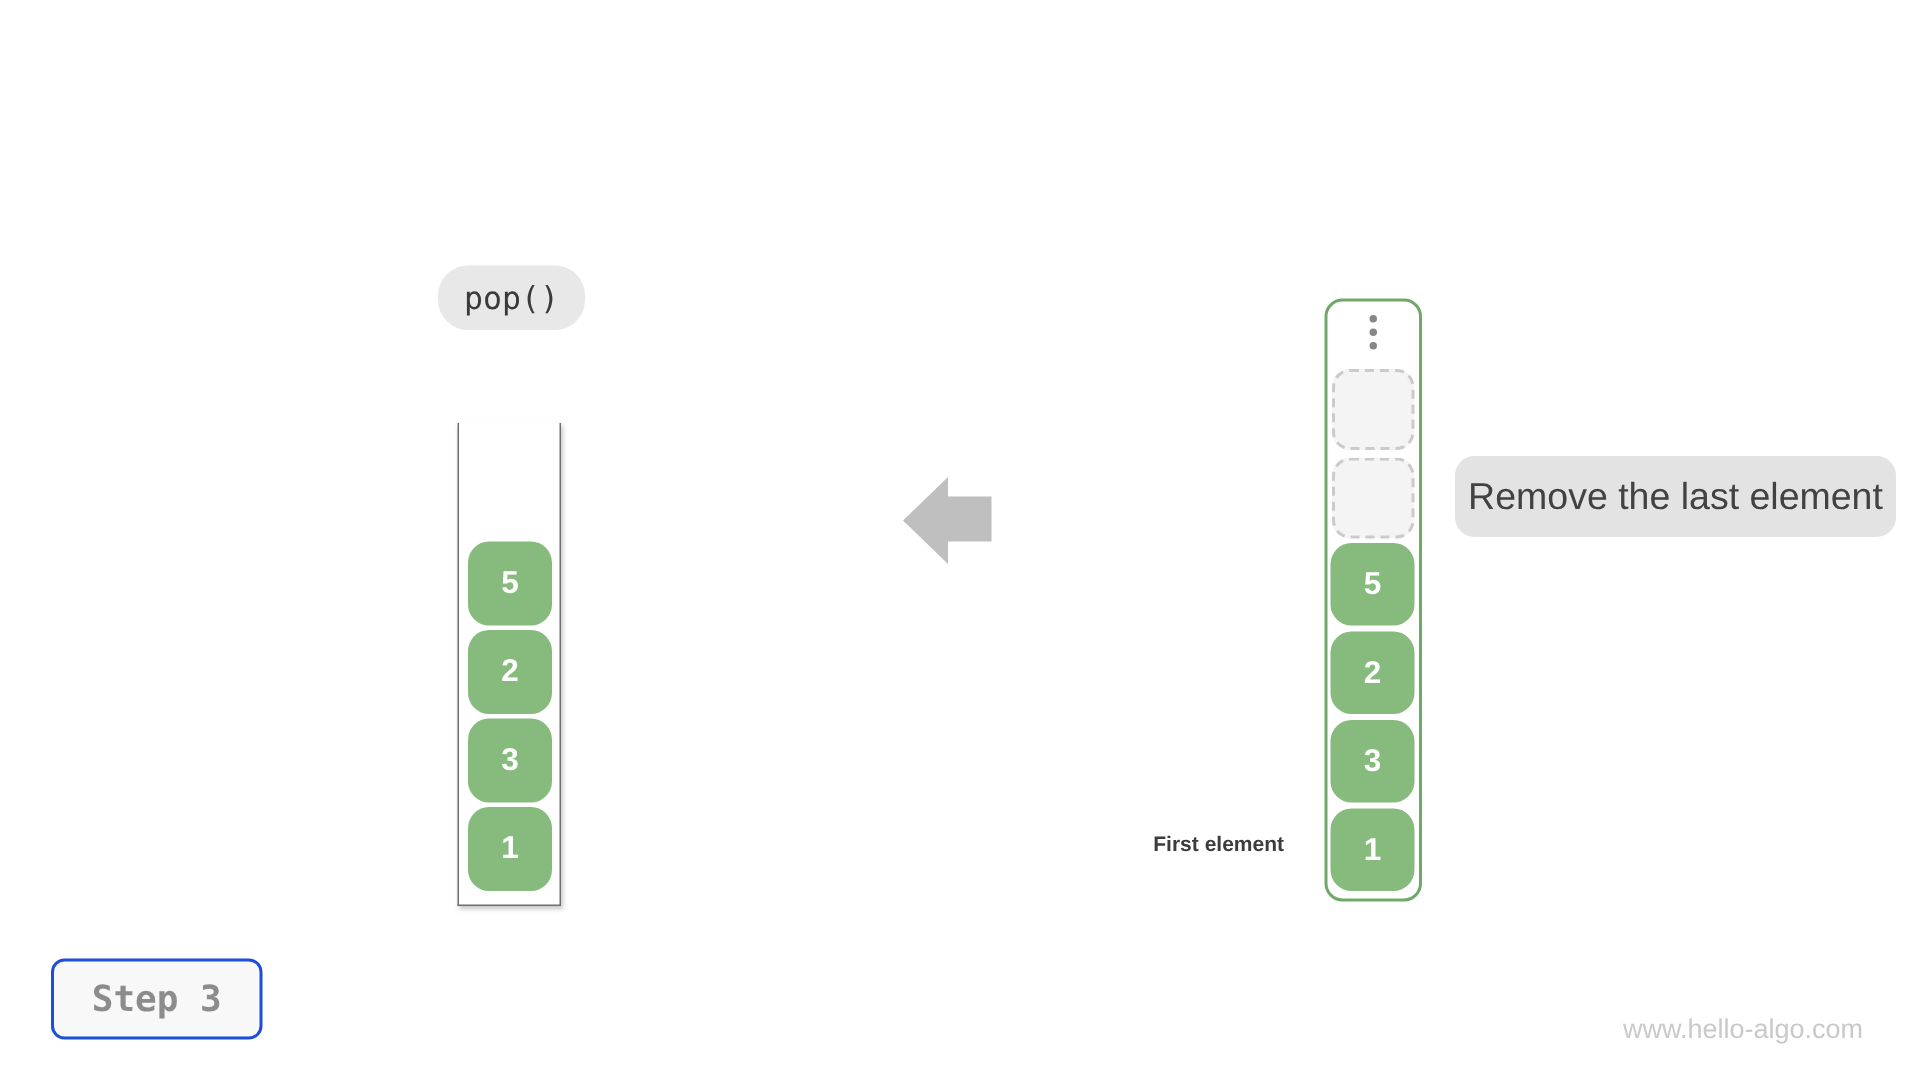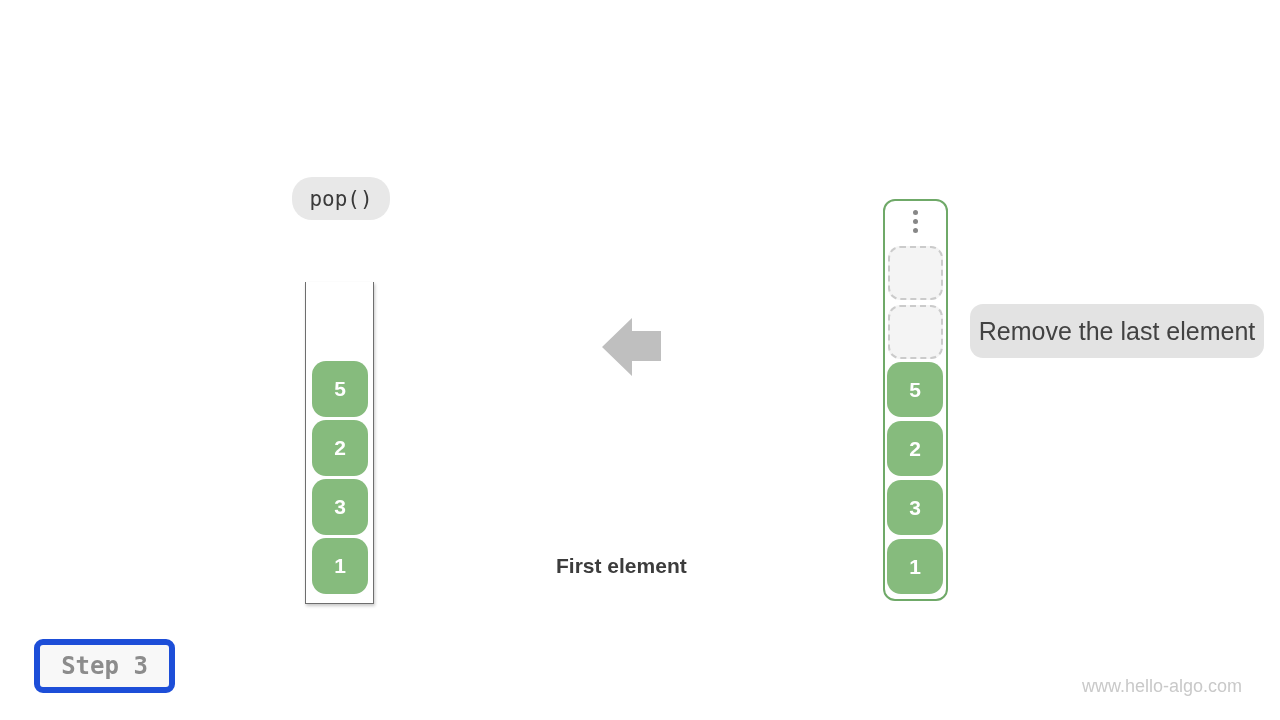--- a/index.html
+++ b/index.html
@@ -43,22 +43,22 @@
 
   
   .arrow{position:absolute;left:602px;top:317px;width:60px;height:60px;}
 
   
   .lbl-last{
     position:absolute;right:420px;top:379px;width:300px;text-align:right;
     font-size:21px;font-weight:bold;color:var(--label-dark);
   }
   .lbl-first{
-    position:absolute;right:424px;top:554px;width:300px;text-align:left;
-    font-size:21px;font-weight:bold;color:var(--label-dark);
+    position:absolute;right:424px;top:554px;width:300px;text-align:right;
+    font-size:14px;font-weight:bold;color:var(--label-dark);
   }
   .caption{
     position:absolute;left:440px;top:428px;width:400px;text-align:center;
     font-size:21px;color:var(--caption-gray);
   }
 
   
   .array-container{
     position:absolute;left:883px;top:199px;width:65px;height:402px;
     border:2px solid var(--green-border);border-radius:12px;background:#fff;
@@ -80,21 +80,21 @@
   .note{
     position:absolute;left:970px;top:304px;width:294px;height:54px;
     background:var(--note-bg);border-radius:13px;
     display:flex;align-items:center;justify-content:center;
     font-size:25px;color:#424242;
   }
 
   
   .step-badge{
     position:absolute;left:34px;top:639px;width:141px;height:54px;
-    background:#F8F8F8;border:6px solid #1d4ed8;border-radius:9px;
+    background:#F8F8F8;border:2px solid #1d4ed8;border-radius:9px;
     display:flex;align-items:center;justify-content:center;
     font-family:"DejaVu Sans Mono",monospace;font-size:24px;font-weight:bold;
     color:var(--step-text);
   }
 
   
   .watermark{
     position:absolute;right:38px;top:676px;
     font-family:Liberation Sans, sans-serif;font-size:18px;color:var(--watermark-gray);
   }

